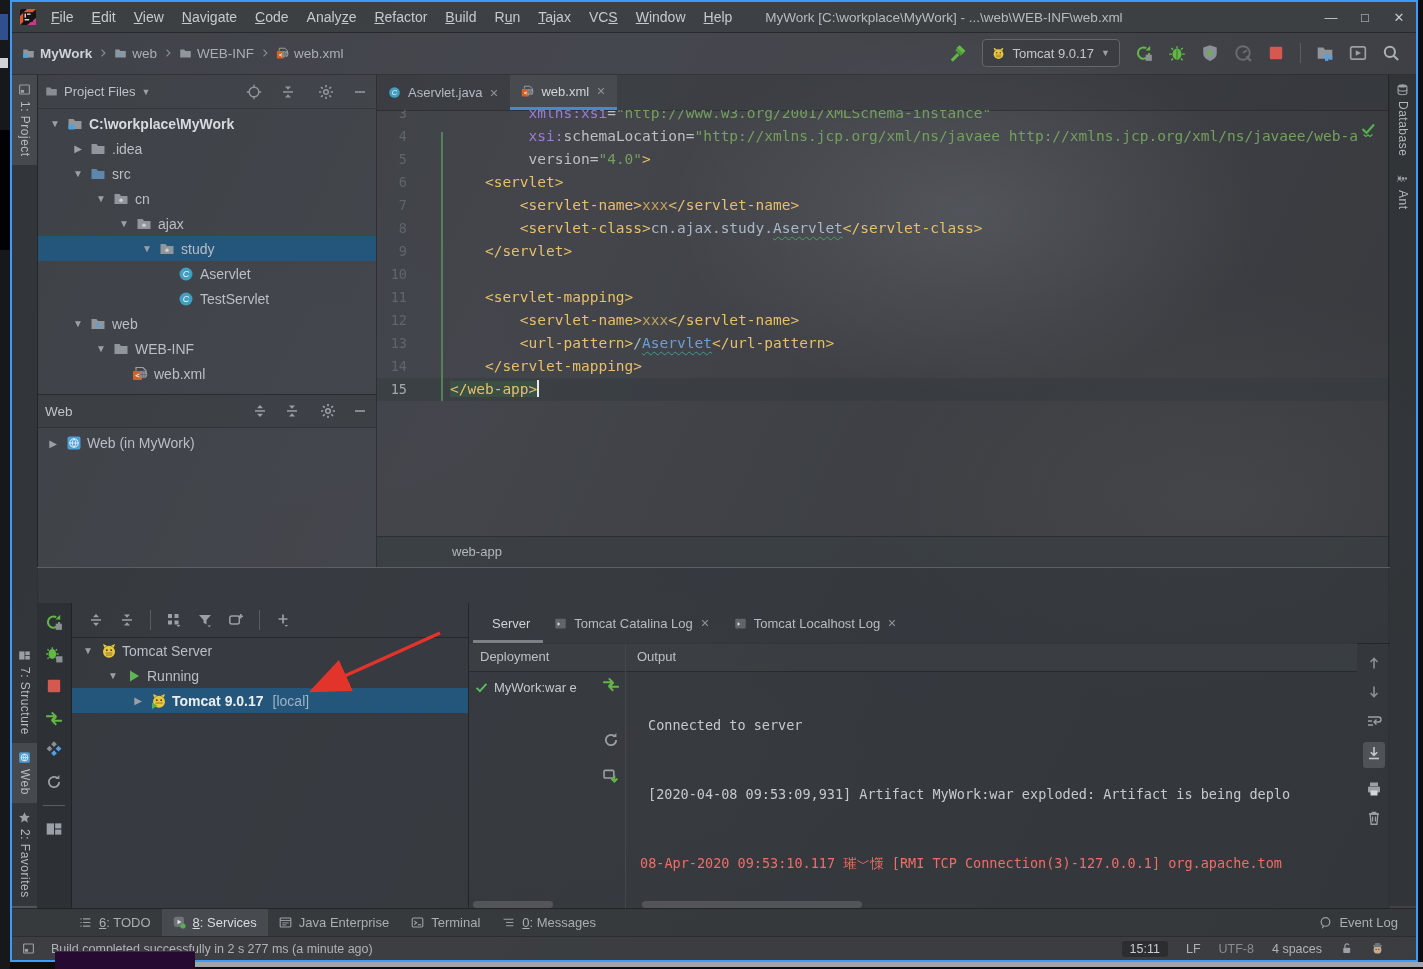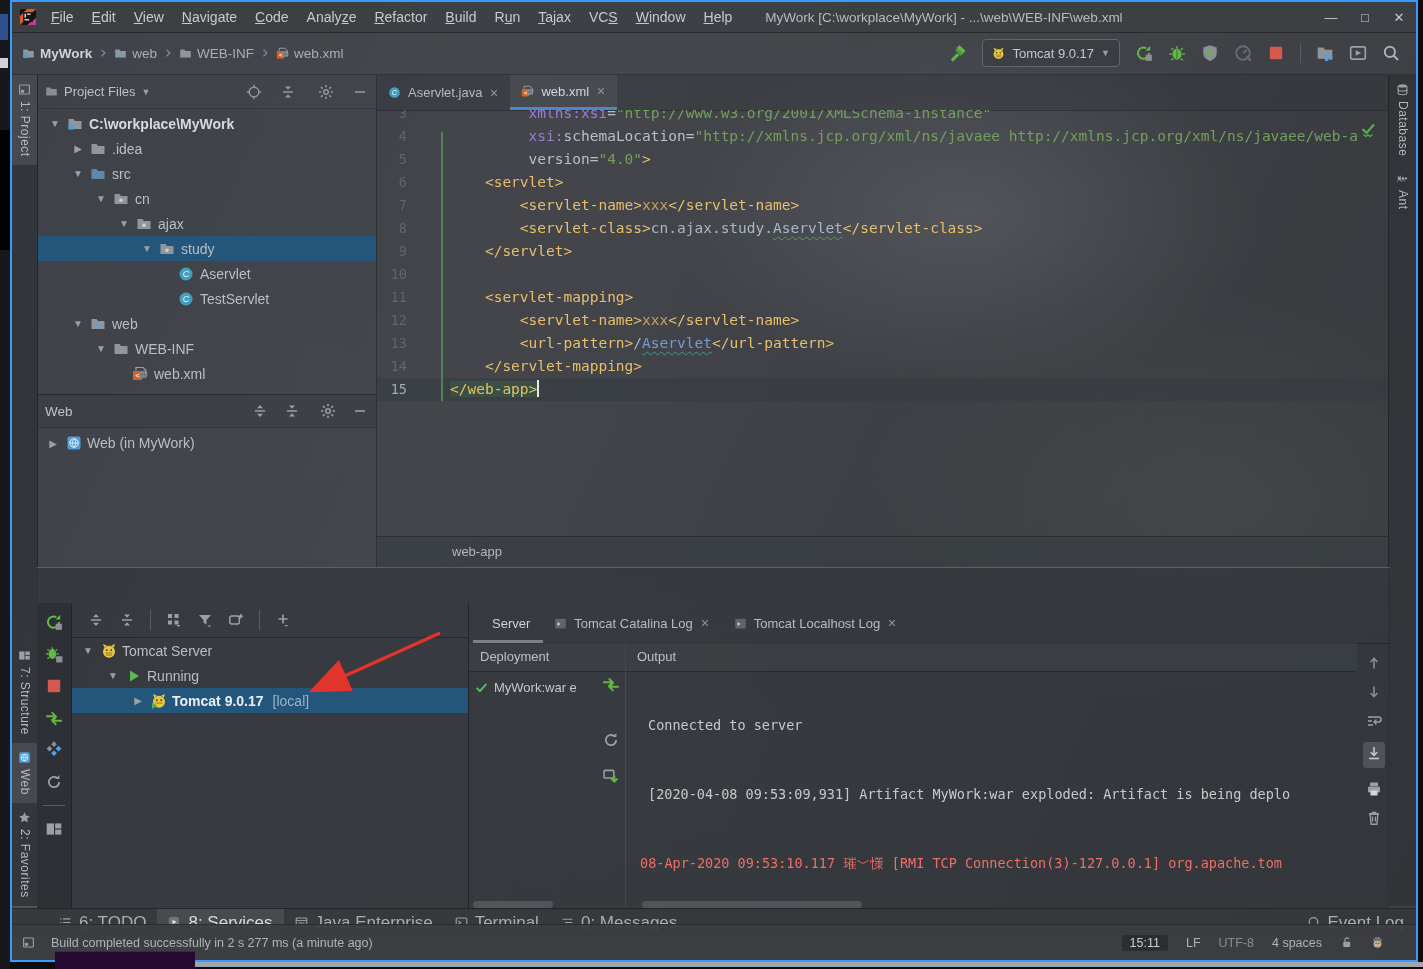--- a/index.html
+++ b/index.html
@@ -120,26 +120,26 @@
   .depdeploy{position:absolute;right:5px;top:32px;}
   .hscroll{position:absolute;bottom:2px;height:7px;border-radius:4px;background:rgba(255,255,255,.14);}
   .outcol{flex:1;position:relative;overflow:hidden;}
   .log{padding:3px 0 0 14px;font-family:"DejaVu Sans Mono",monospace;font-size:13.5px;line-height:23px;white-space:pre;overflow:hidden;}
   .log .first{margin-top:-7px;}
   .out{color:#c6c9cc;margin-left:8px;} .err{color:#ef6e66;}
   .outicons{width:33px;display:flex;flex-direction:column;align-items:center;gap:13px;padding-top:12px;box-sizing:border-box;}
   .outicons .hlbox{background:rgba(255,255,255,.14);border-radius:3px;padding:3px;}
 
   
-  .botbar{position:absolute;left:0;right:0;bottom:24px;height:28px;display:flex;align-items:center;background:rgba(52,55,58,.9);border-top:1px solid rgba(0,0,0,.3);padding-left:36px;font-size:17px;color:#a9aeb3;box-sizing:border-box;z-index:12;}
+  .botbar{position:absolute;left:0;right:0;bottom:24px;height:28px;display:flex;align-items:center;background:rgba(52,55,58,.9);border-top:1px solid rgba(0,0,0,.3);padding-left:56px;font-size:13px;color:#a9aeb3;box-sizing:border-box;z-index:12;}
   .btab{display:flex;align-items:center;gap:7px;padding:0 11px;height:100%;}
   .btab.active{background:#474a4e;color:#d8dce0;}
   .btab .u{text-decoration:underline;}
-  .evlog{margin-left:auto;margin-right:12px;display:flex;align-items:center;gap:7px;}
-  .statusbar{position:absolute;left:0;right:0;bottom:0;height:36px;display:flex;align-items:center;background:rgba(58,61,64,.94);border-top:1px solid rgba(25,25,25,.45);font-size:12.5px;color:#aeb3b8;padding:0 10px;box-sizing:border-box;z-index:12;}
+  .evlog{margin-left:auto;margin-right:18px;display:flex;align-items:center;gap:7px;}
+  .statusbar{position:absolute;left:0;right:0;bottom:0;height:24px;display:flex;align-items:center;background:rgba(58,61,64,.94);border-top:1px solid rgba(25,25,25,.45);font-size:12.5px;color:#aeb3b8;padding:0 10px;box-sizing:border-box;z-index:12;}
   .statusmsg{margin-left:16px;}
   .st-right{margin-left:auto;display:flex;align-items:center;gap:18px;margin-right:22px;}
   .pos{background:#2b2d2f;border-radius:3px;padding:1px 8px;color:#c9ced2;}
   .dimtxt{color:#888d92;}
 </style>
 </head>
 <body>
 
 <div class="screen">
   <div class="sliver">

